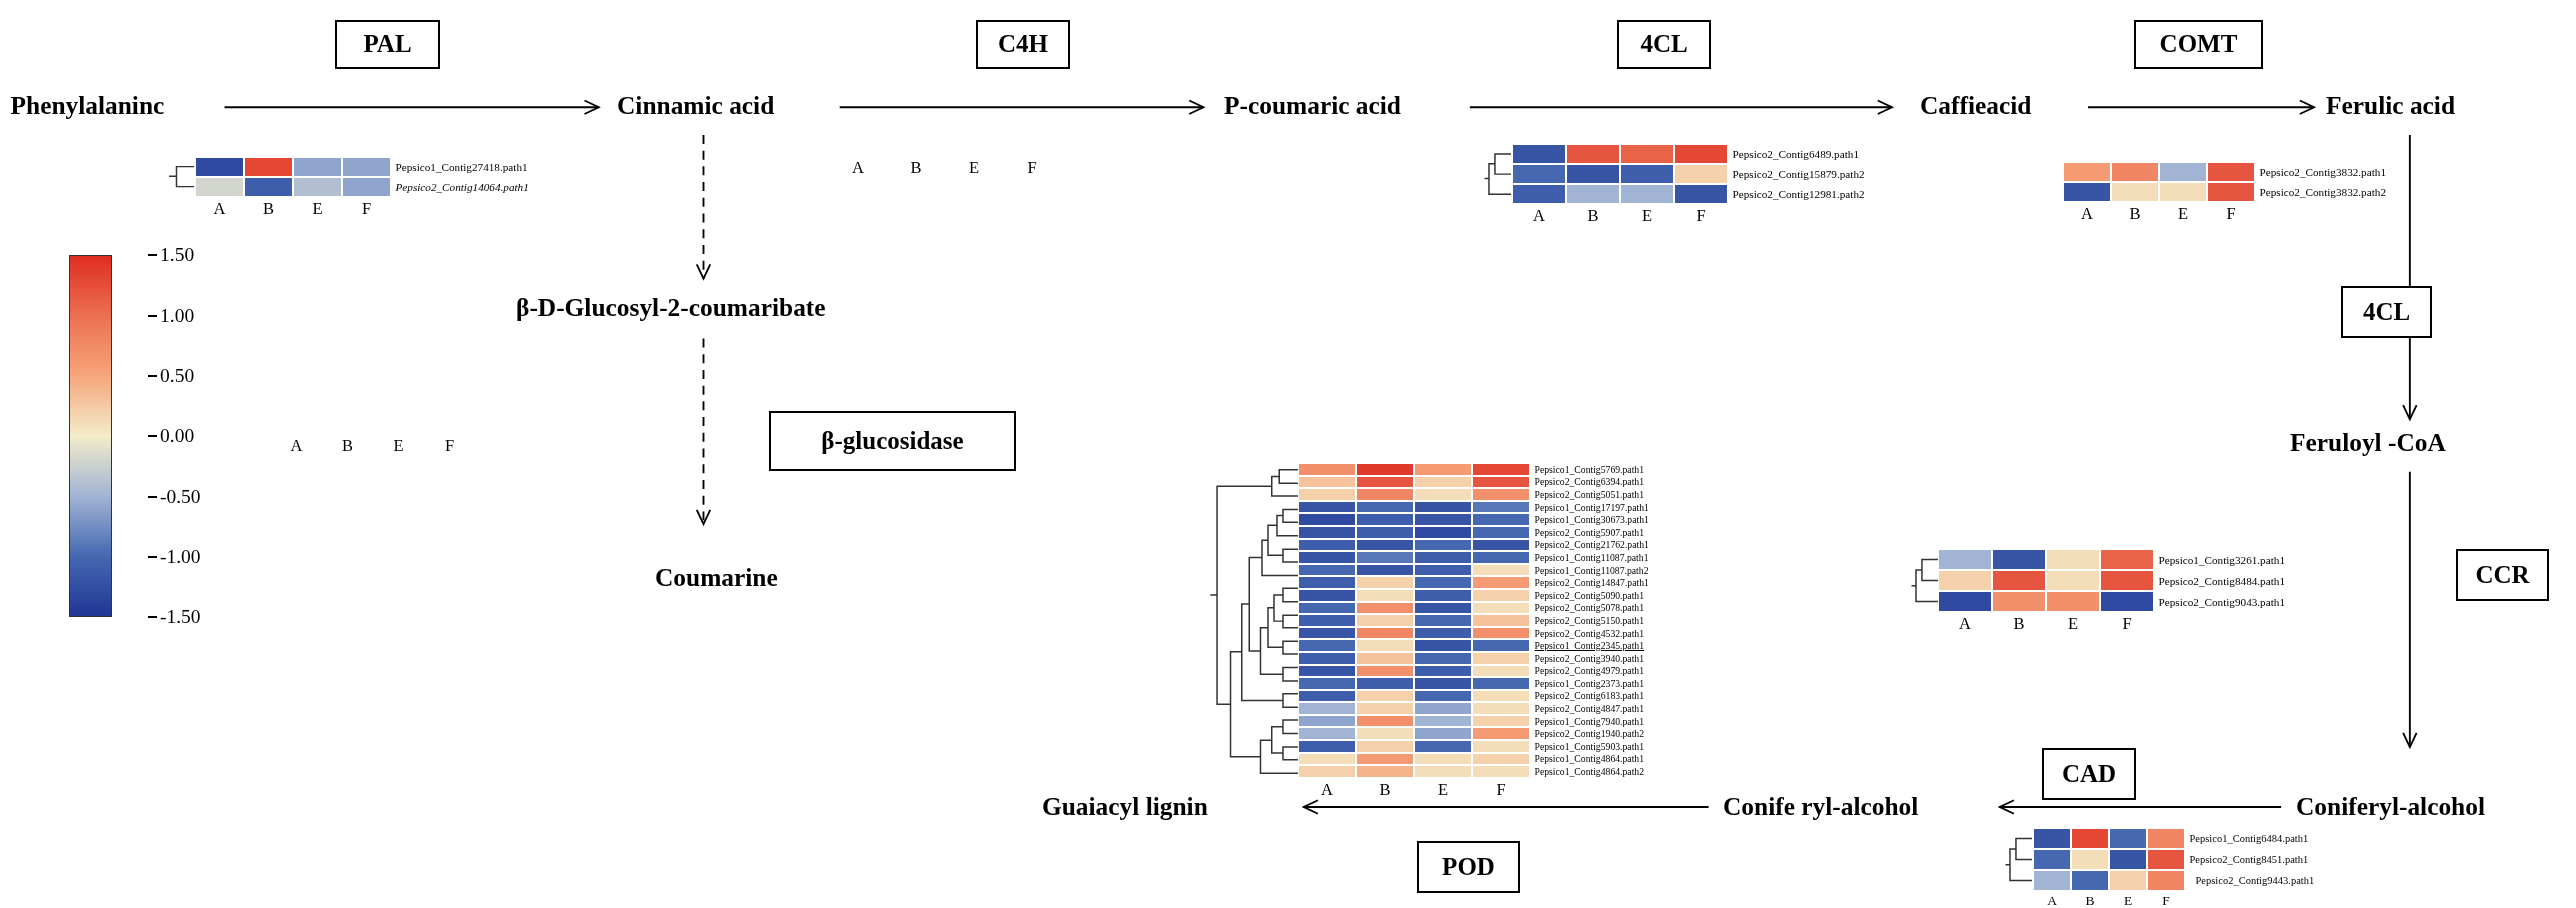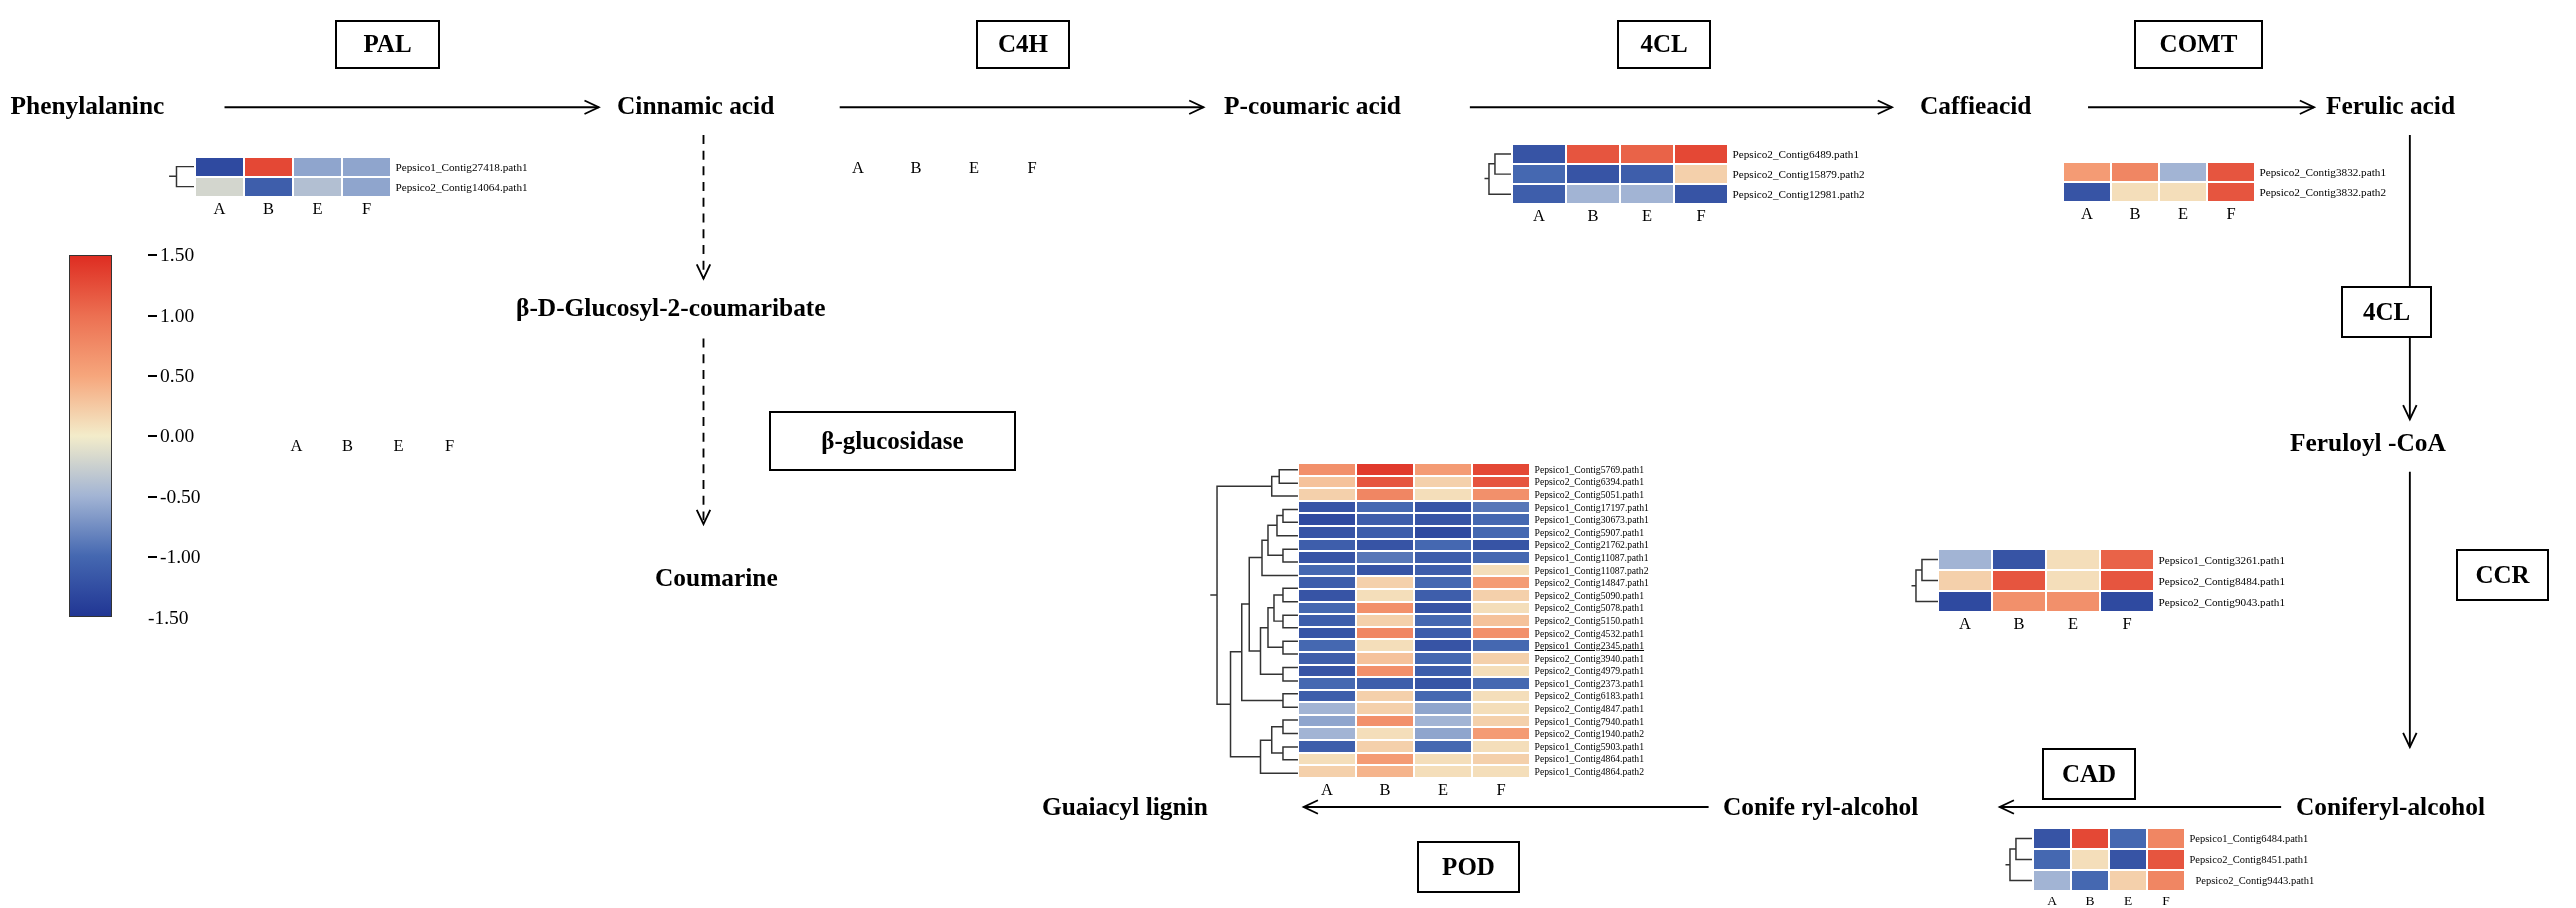--- a/index.html
+++ b/index.html
@@ -109,21 +109,21 @@
           <span class="ticklabel">0.00</span>
         </div>
         <div class="tick" style="top: 232px;">
           <span class="tickmark"></span>
           <span class="ticklabel">-0.50</span>
         </div>
         <div class="tick" style="top: 292px;">
           <span class="tickmark"></span>
           <span class="ticklabel">-1.00</span>
         </div>
-        <div class="tick" style="top: 352px; flex-direction: column;">
+        <div class="tick" style="top: 352px;">
           <span class="tickmark"></span>
           <span class="ticklabel">-1.50</span>
         </div>
       </div>
   </div>
 
   <svg class="dendro" style="left:166px;top:157px;" width="28.4" height="40" viewBox="0 0 38 54">
     <path d="M38 13 H14 V40 H38 M14 26 H4" fill="none" stroke="#333" stroke-width="2"></path>
   </svg>
   <svg class="dendro" style="left:1483px;top:144px;" width="28.4" height="61" viewBox="0 0 38 81">
@@ -157,21 +157,21 @@
           </div>
           <div class="hm-row">
             <div class="hm-cell" style="width: 49px; height: 20px; background: rgb(211, 214, 206);"></div>
             <div class="hm-cell" style="width: 49px; height: 20px; background: rgb(62, 94, 171);"></div>
             <div class="hm-cell" style="width: 49px; height: 20px; background: rgb(178, 191, 210);"></div>
             <div class="hm-cell" style="width: 49px; height: 20px; background: rgb(143, 165, 205);"></div>
           </div>
         </div>
         <div class="hm-rowlabels" style="font-size: 11.2px;">
           <div class="hm-rowlabel" style="height: 20px;">Pepsico1_Contig27418.path1</div>
-          <div class="hm-rowlabel" style="height: 20px;">Pepsico2_Contig14064.path1</div>
+          <div class="hm-rowlabel" style="height: 20px; font-style: italic;">Pepsico2_Contig14064.path1</div>
         </div>
       </div>
       <div class="hm-cols" style="font-size: 16.5px;">
         <div style="width: 49px;">A</div>
         <div style="width: 49px;">B</div>
         <div style="width: 49px;">E</div>
         <div style="width: 49px;">F</div>
       </div>
     </div>
   <div class="hm" style="left:829px;top:156px;">

